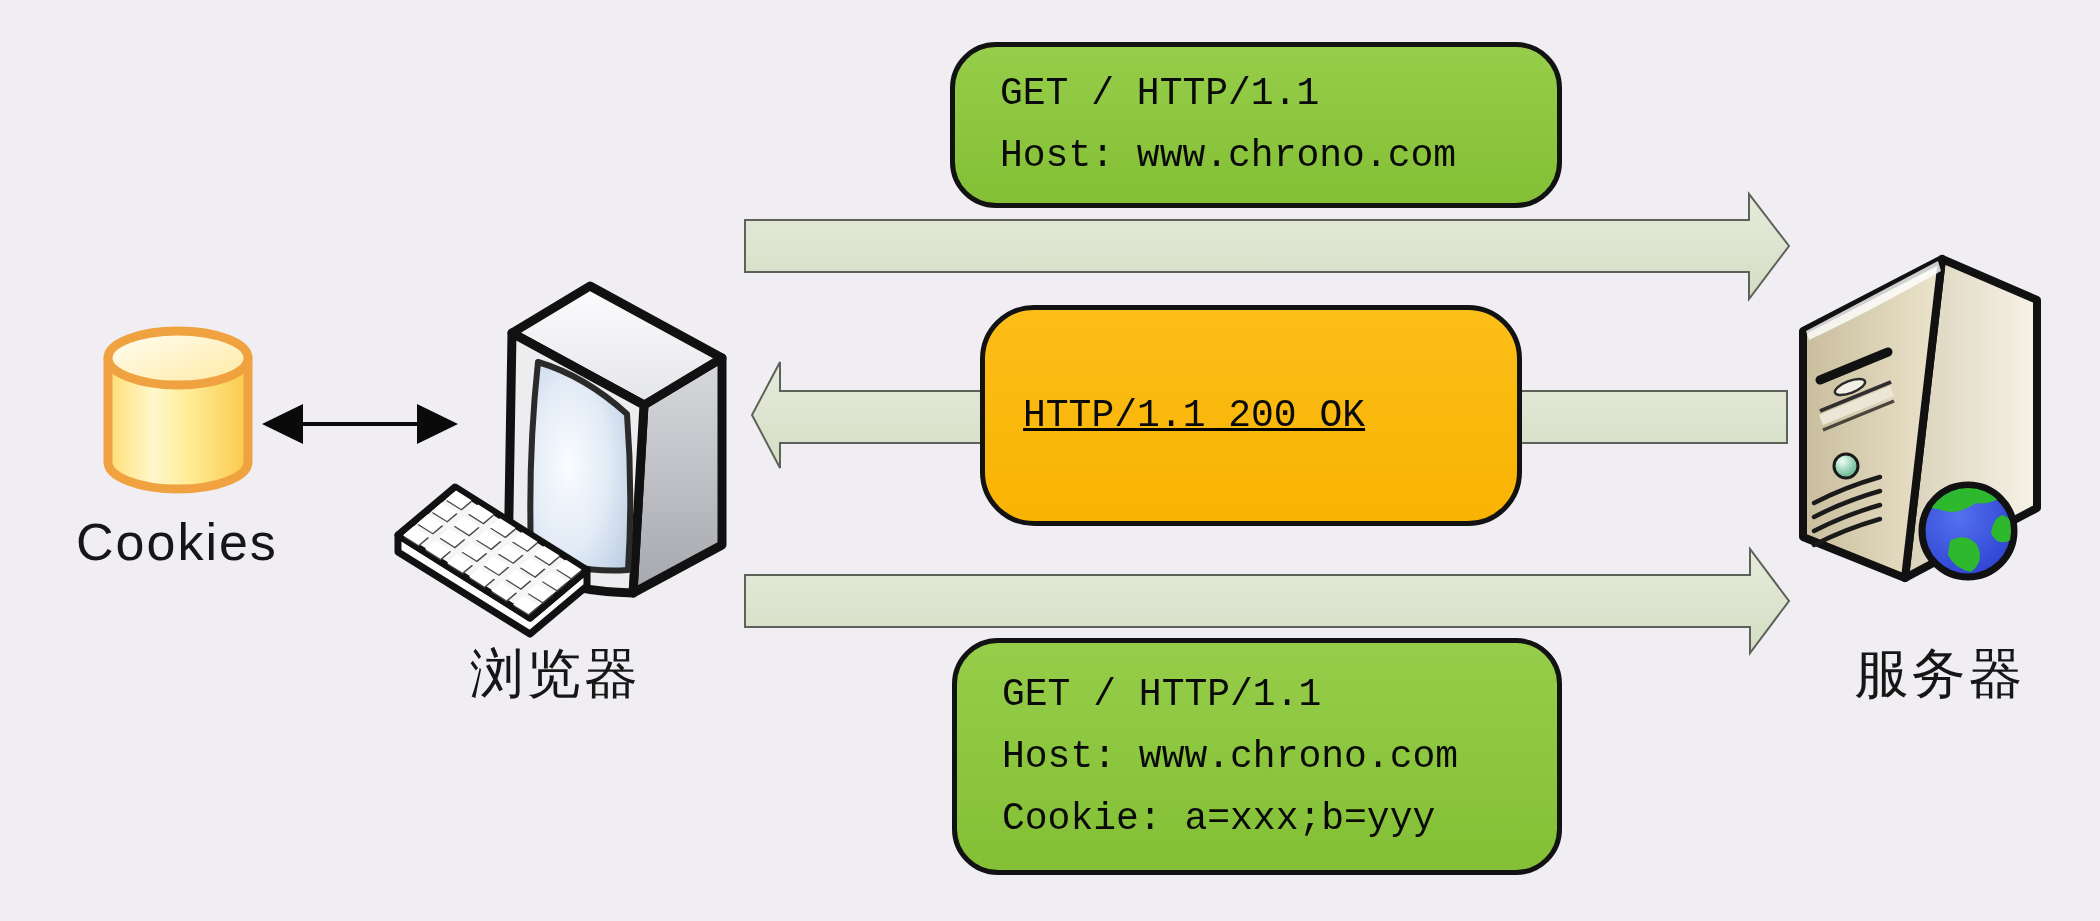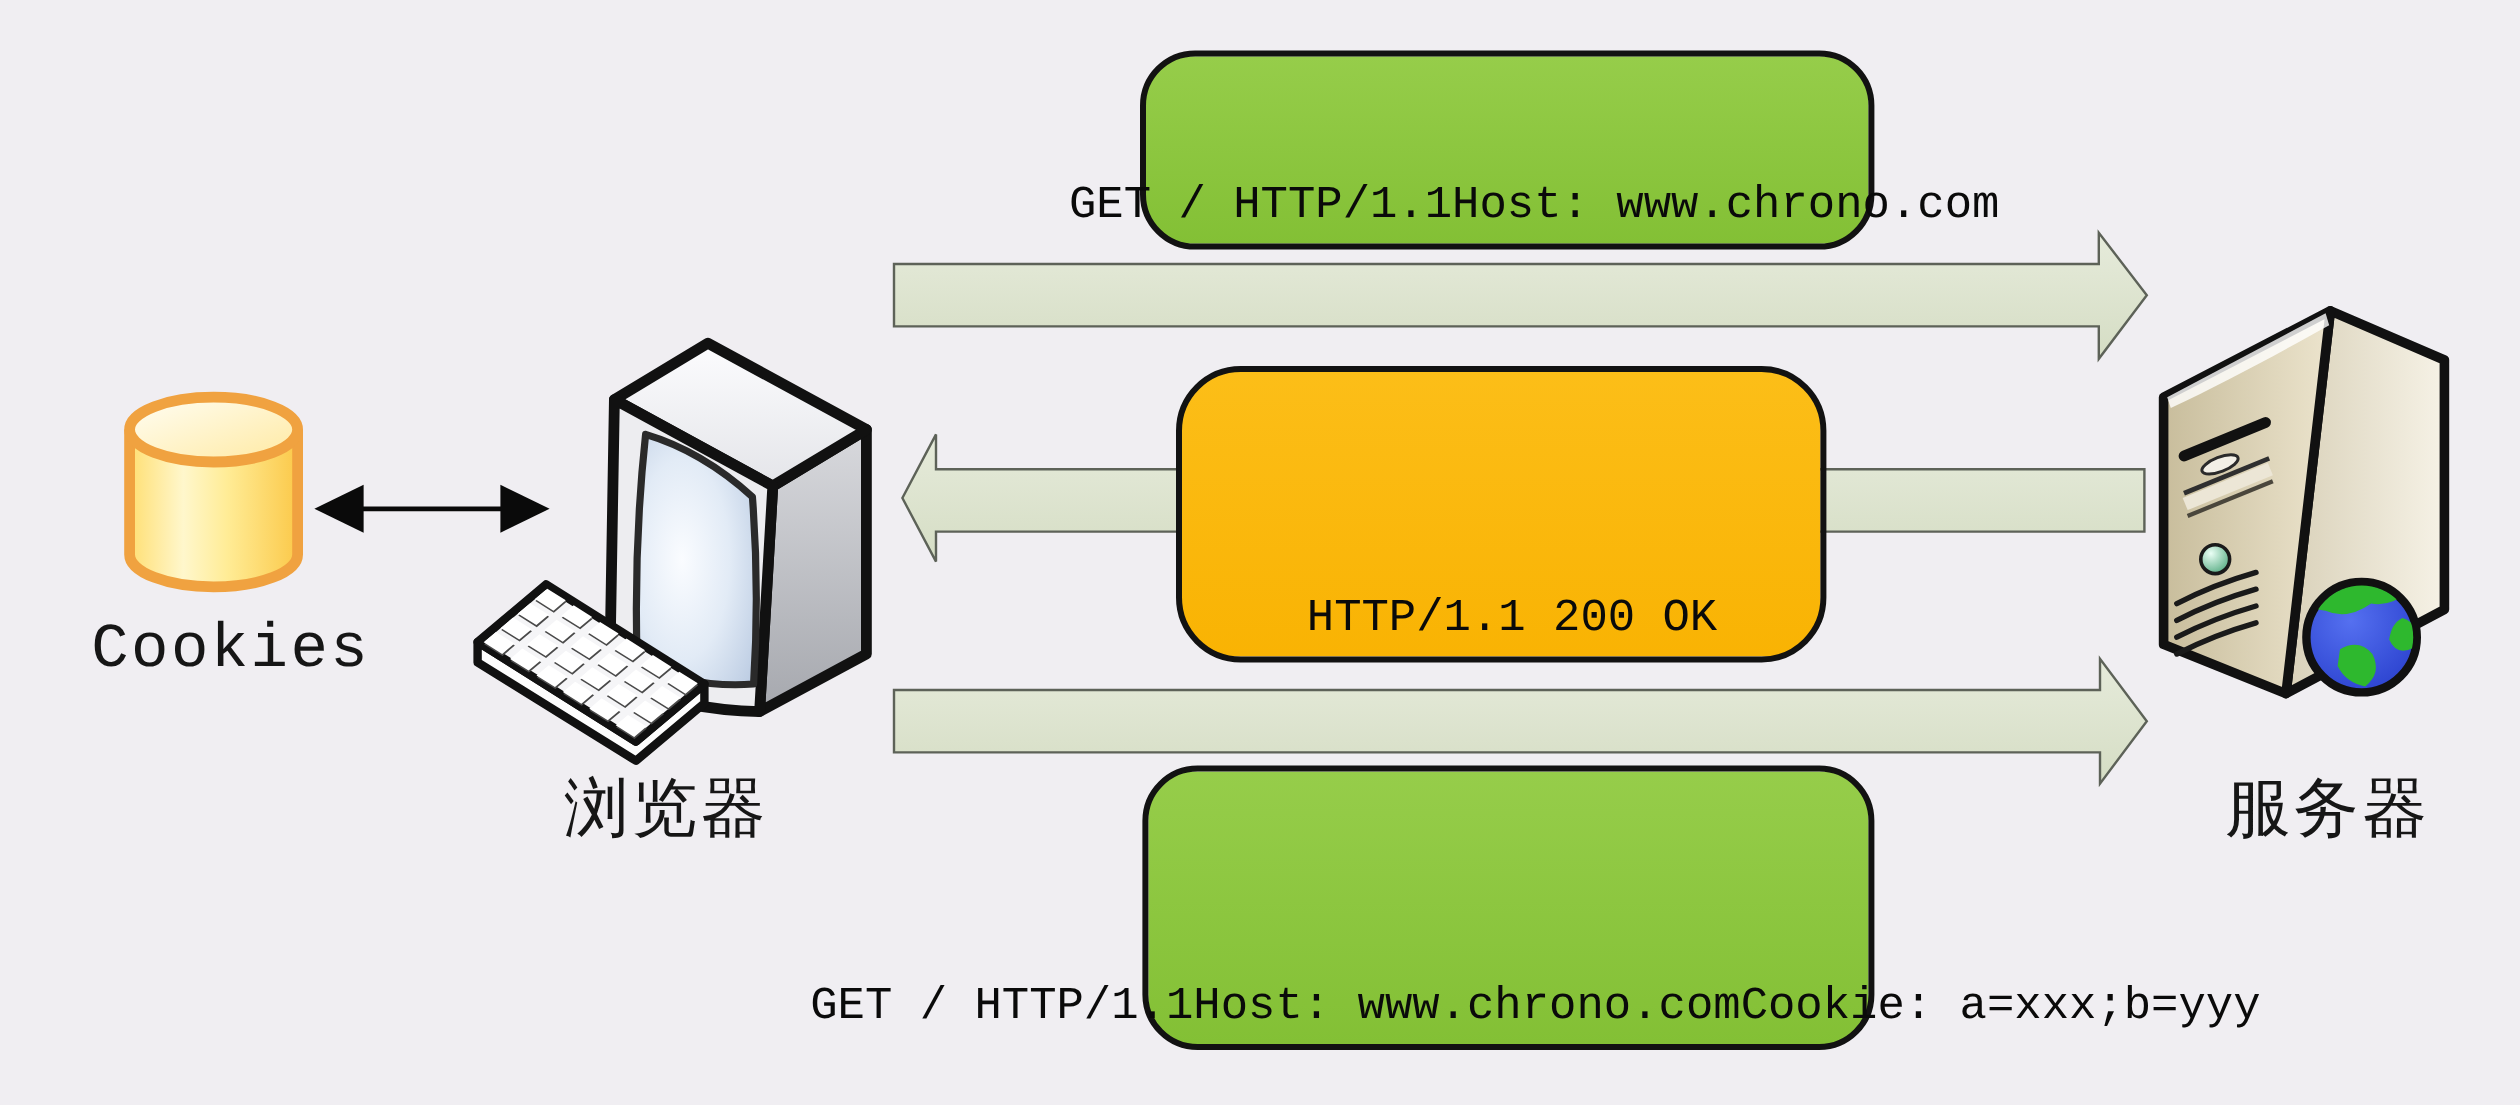--- a/index.html
+++ b/index.html
@@ -3,38 +3,38 @@
 <meta charset="utf-8">
 <style>
   html,body{margin:0;padding:0;}
   .stage{
     position:relative;width:2100px;height:921px;background:#f0eef2;overflow:hidden;
     font-family:"Liberation Mono","DejaVu Sans Mono",monospace;
   }
   svg.layer{position:absolute;left:0;top:0;z-index:1;}
   .msg-box{
     position:absolute;box-sizing:border-box;z-index:3;
-    border:5px solid #121212;display:flex;flex-direction:row;justify-content:center;align-items:flex-end;
+    border:5px solid #121212;display:flex;flex-direction:column;justify-content:center;
   }
   .msg-box .line{font-size:38px;line-height:62px;color:#0a0a0a;white-space:pre;}
   .box-request-1{
     left:950px;top:42px;width:612px;height:166px;border-radius:46px;
     background:linear-gradient(180deg,#96cd4a 0%,#83c035 100%);padding-left:45px;
   }
   .box-response{
-    left:980px;top:305px;width:542px;height:247px;border-radius:54px;
-    background:linear-gradient(180deg,#fcbe18 0%,#f9b303 100%);padding-left:18px;
+    left:980px;top:305px;width:542px;height:221px;border-radius:54px;
+    background:linear-gradient(180deg,#fcbe18 0%,#f9b303 100%);padding-left:38px;text-decoration:underline;
   }
   .box-request-2{
     left:952px;top:638px;width:610px;height:237px;border-radius:46px;
     background:linear-gradient(180deg,#96cd4a 0%,#83c035 100%);padding-left:45px;
   }
   .node-label{
     position:absolute;z-index:2;color:#161616;
-    font-family:Liberation Mono, monospace;
+    font-family:Liberation Sans, sans-serif;
   }
   .label-cookies{left:76px;top:512px;width:240px;font-size:52px;letter-spacing:2px;}
   .label-browser{left:470px;top:638px;width:220px;font-size:54px;letter-spacing:3px;}
   .label-server{left:1830px;top:638px;width:220px;text-align:center;font-size:54px;letter-spacing:3px;}
 </style>
 </head>
 <body>
 
 <div class="stage">
 

